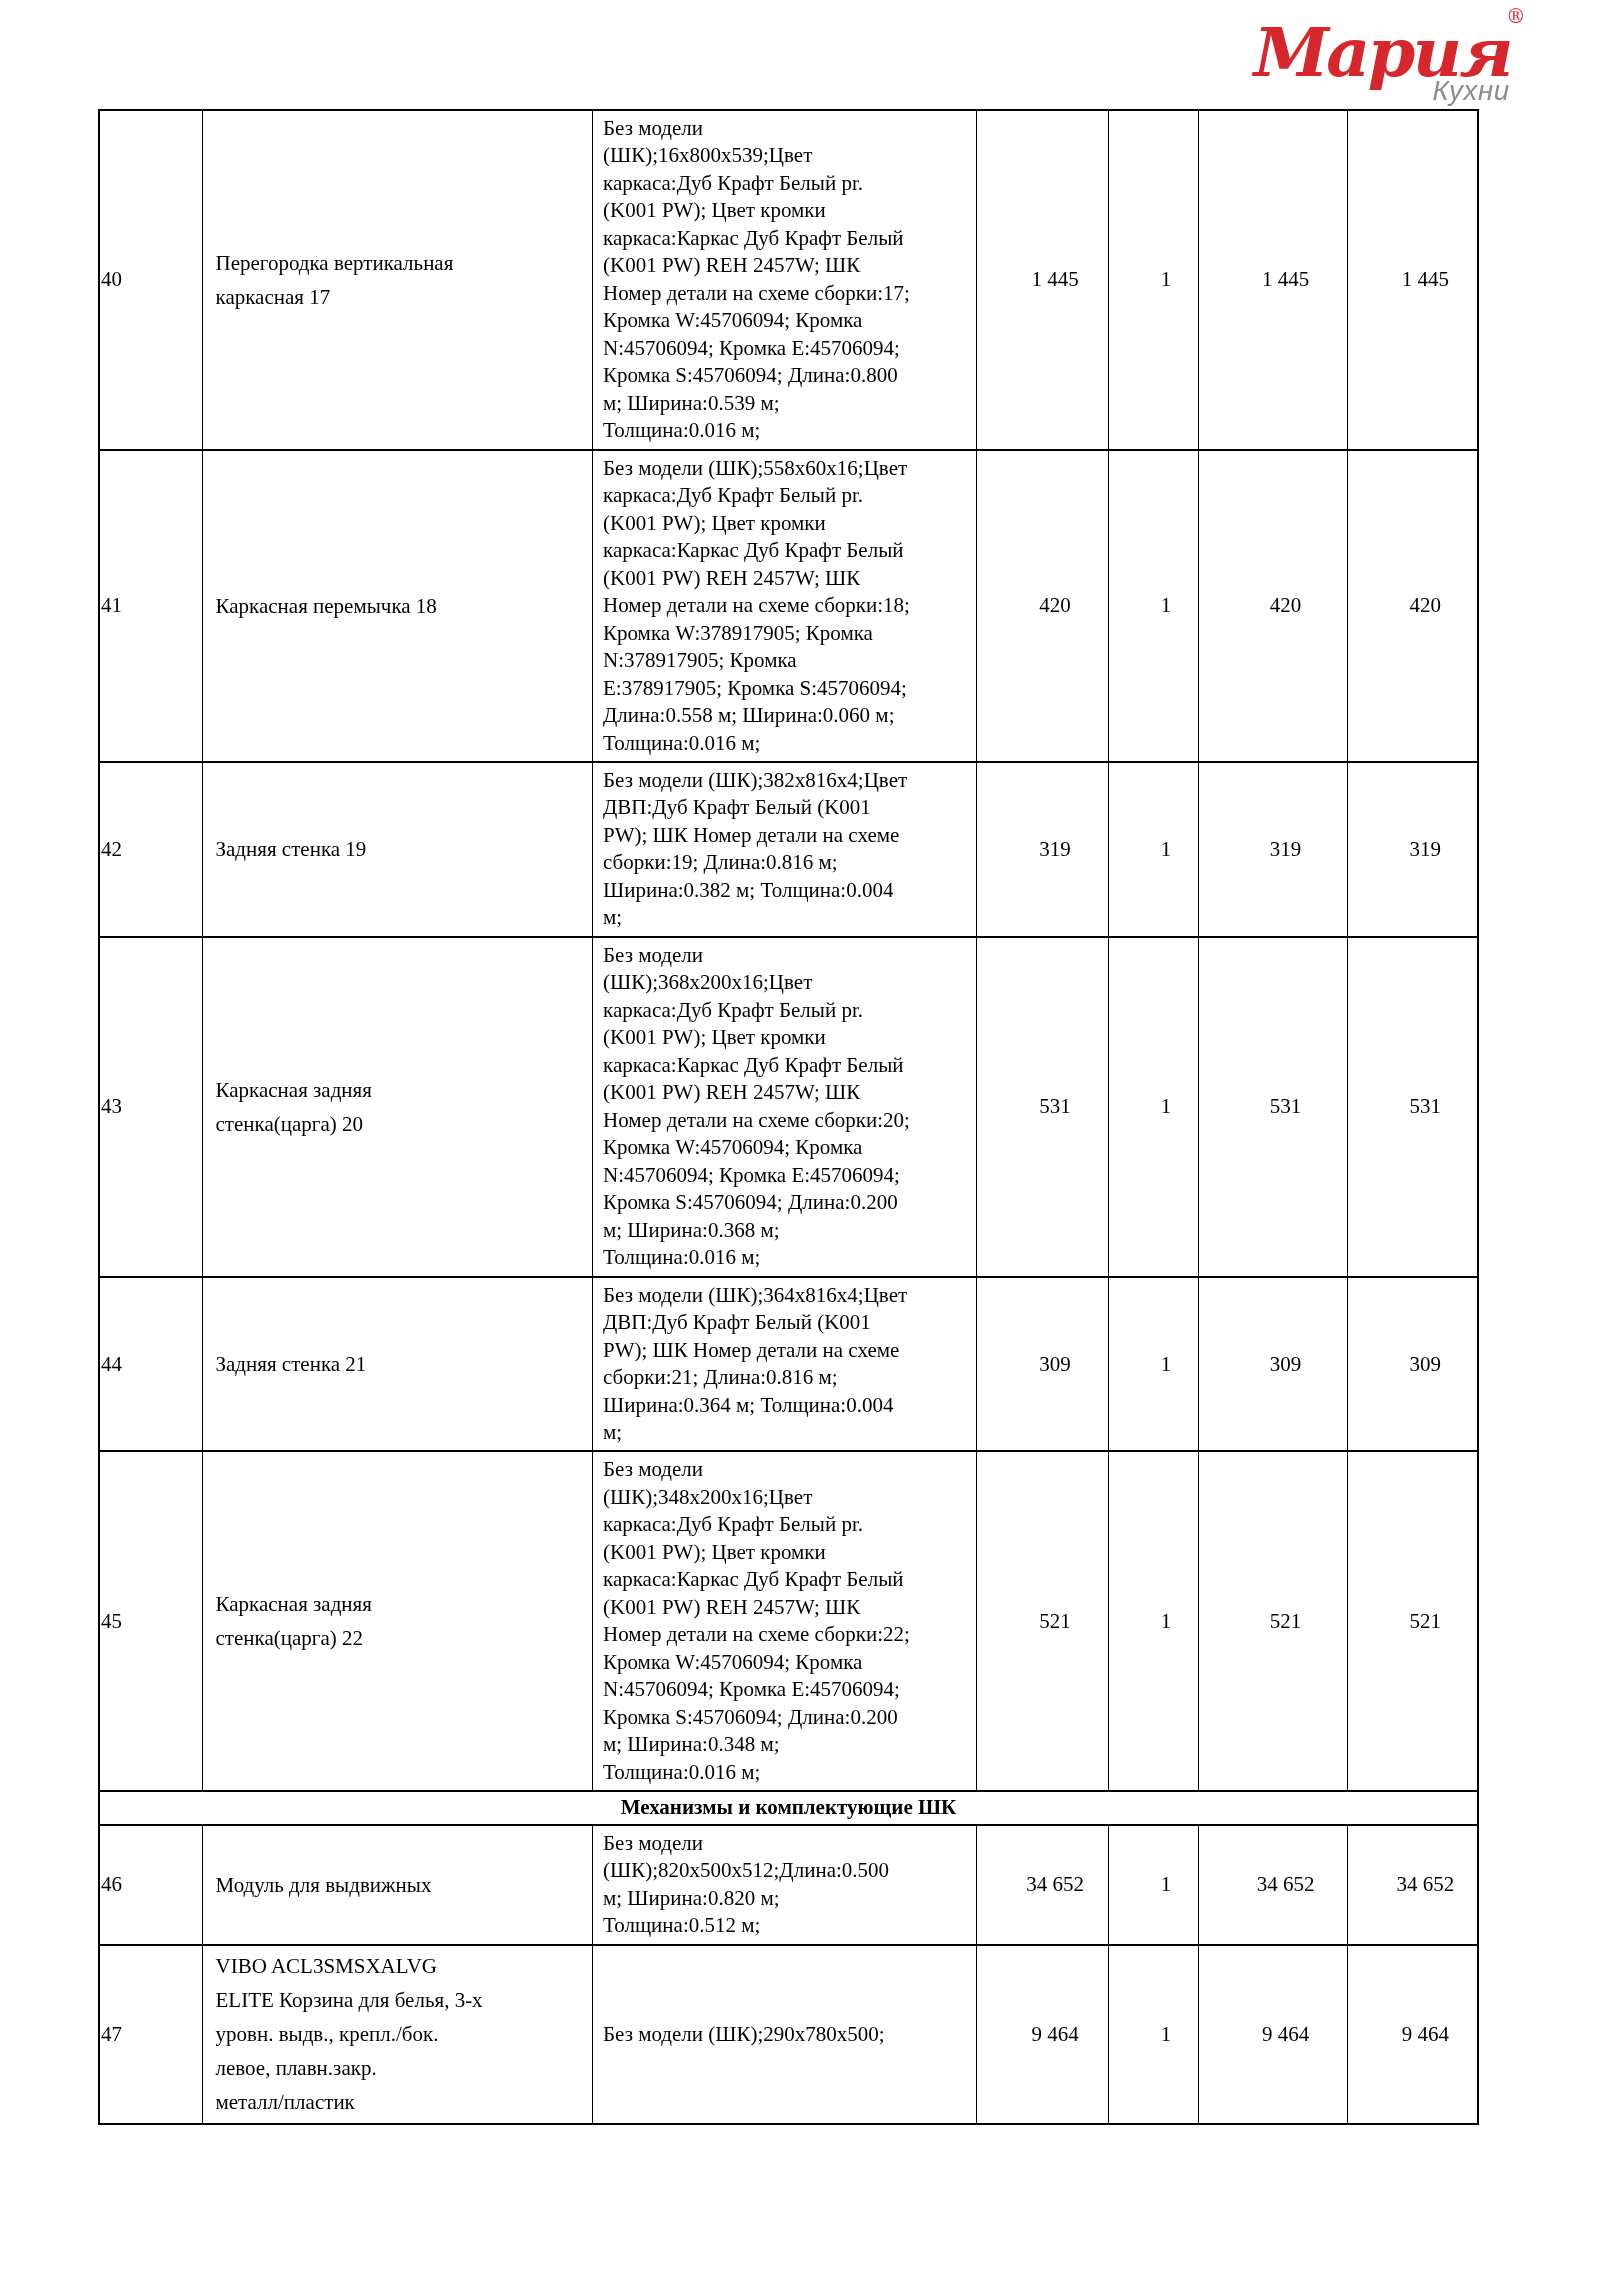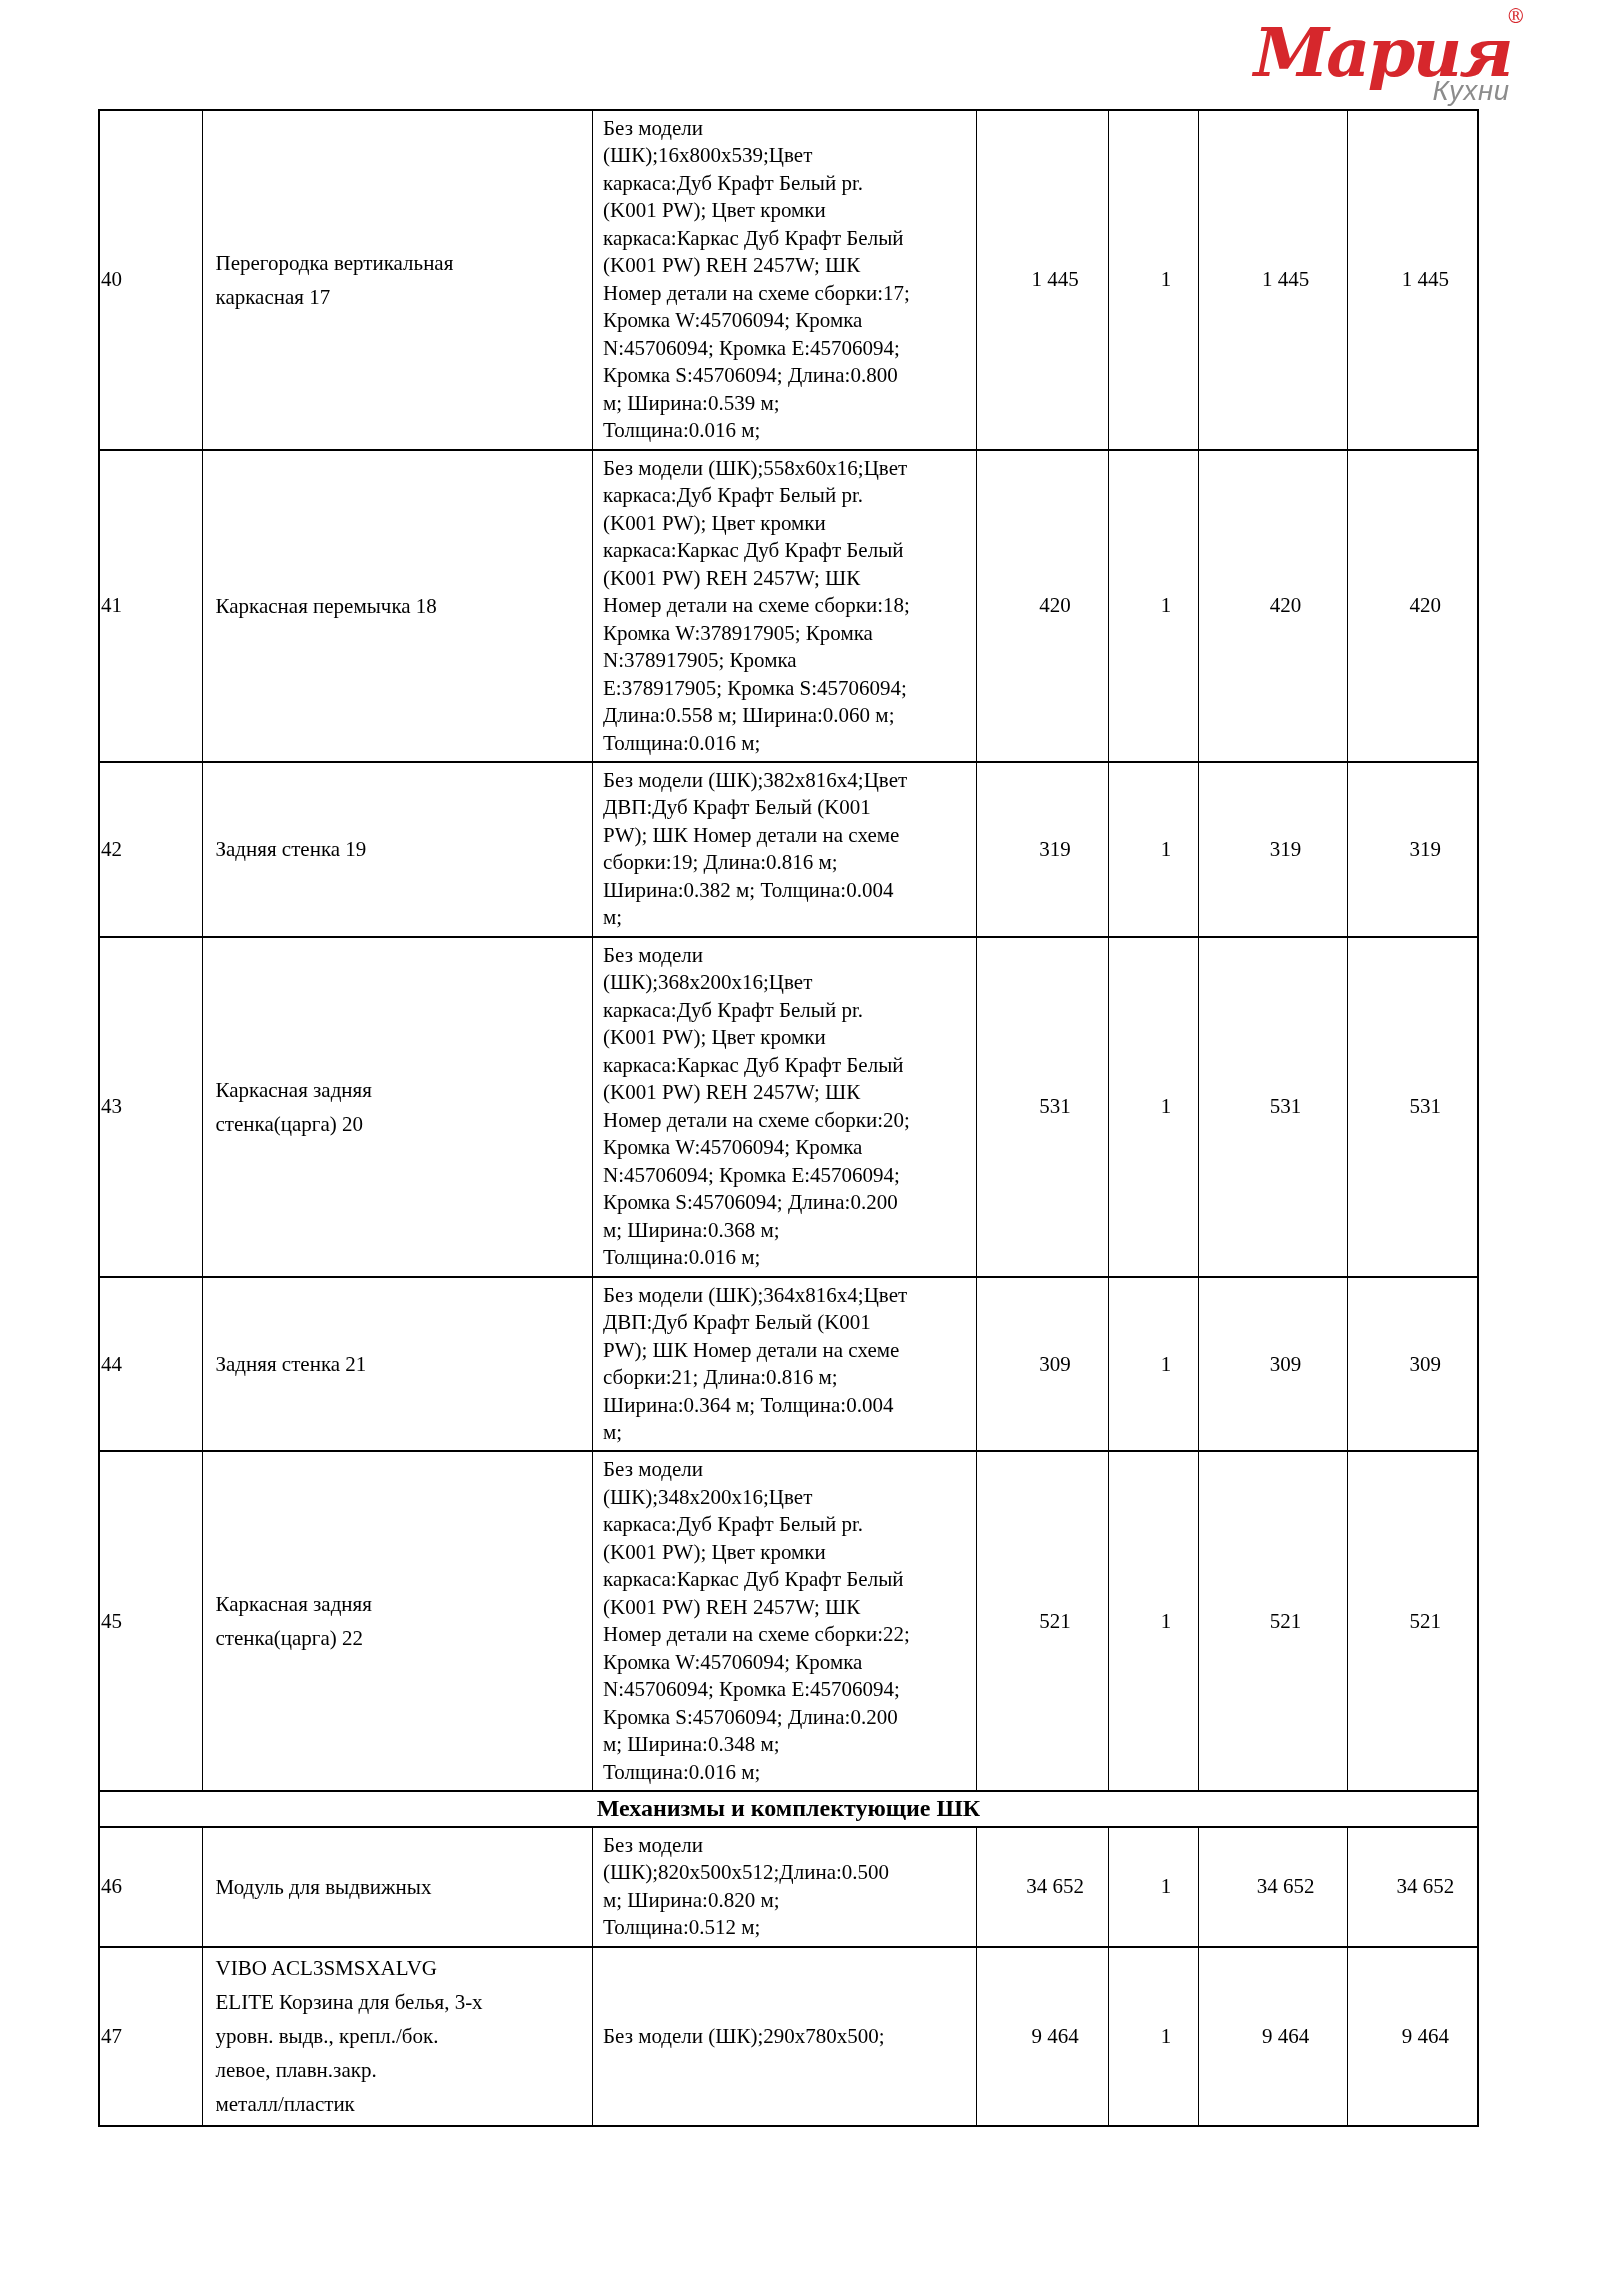--- a/index.html
+++ b/index.html
@@ -87,21 +87,21 @@
     white-space:pre-line;
     line-height:27.5px;
   }
   td.price, td.qty, td.sum, td.total{
     text-align:center;
     padding-left:27px;
   }
   tr.section-row > td{
     font-weight:bold;
     text-align:center;
-    font-size:24px;
+    font-size:21px;
     padding:3.3px 0;
     border-top-width:2.6px;
     border-bottom-width:2.6px;
   }
 
   
   .footer{
     position:absolute;
     top:2229px;
     left:0;

